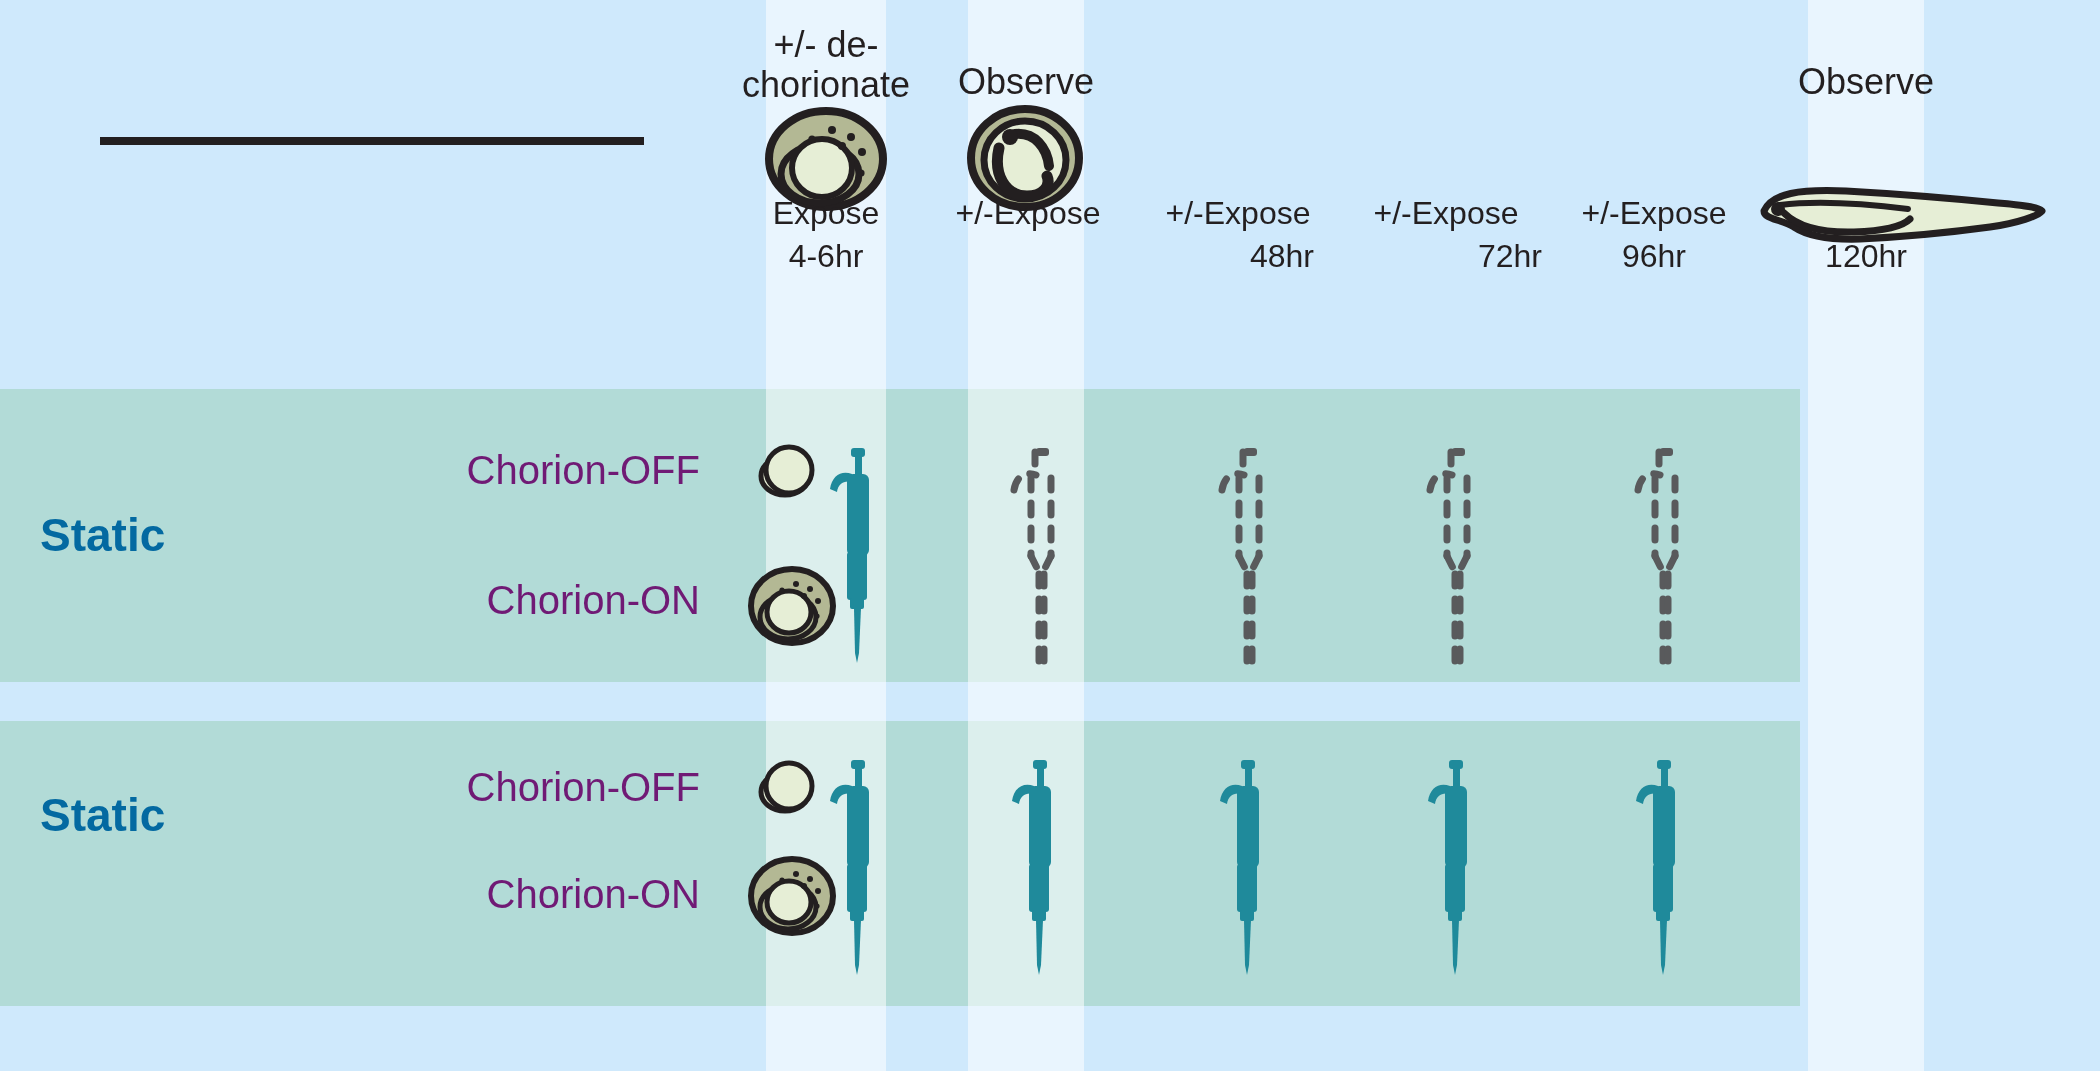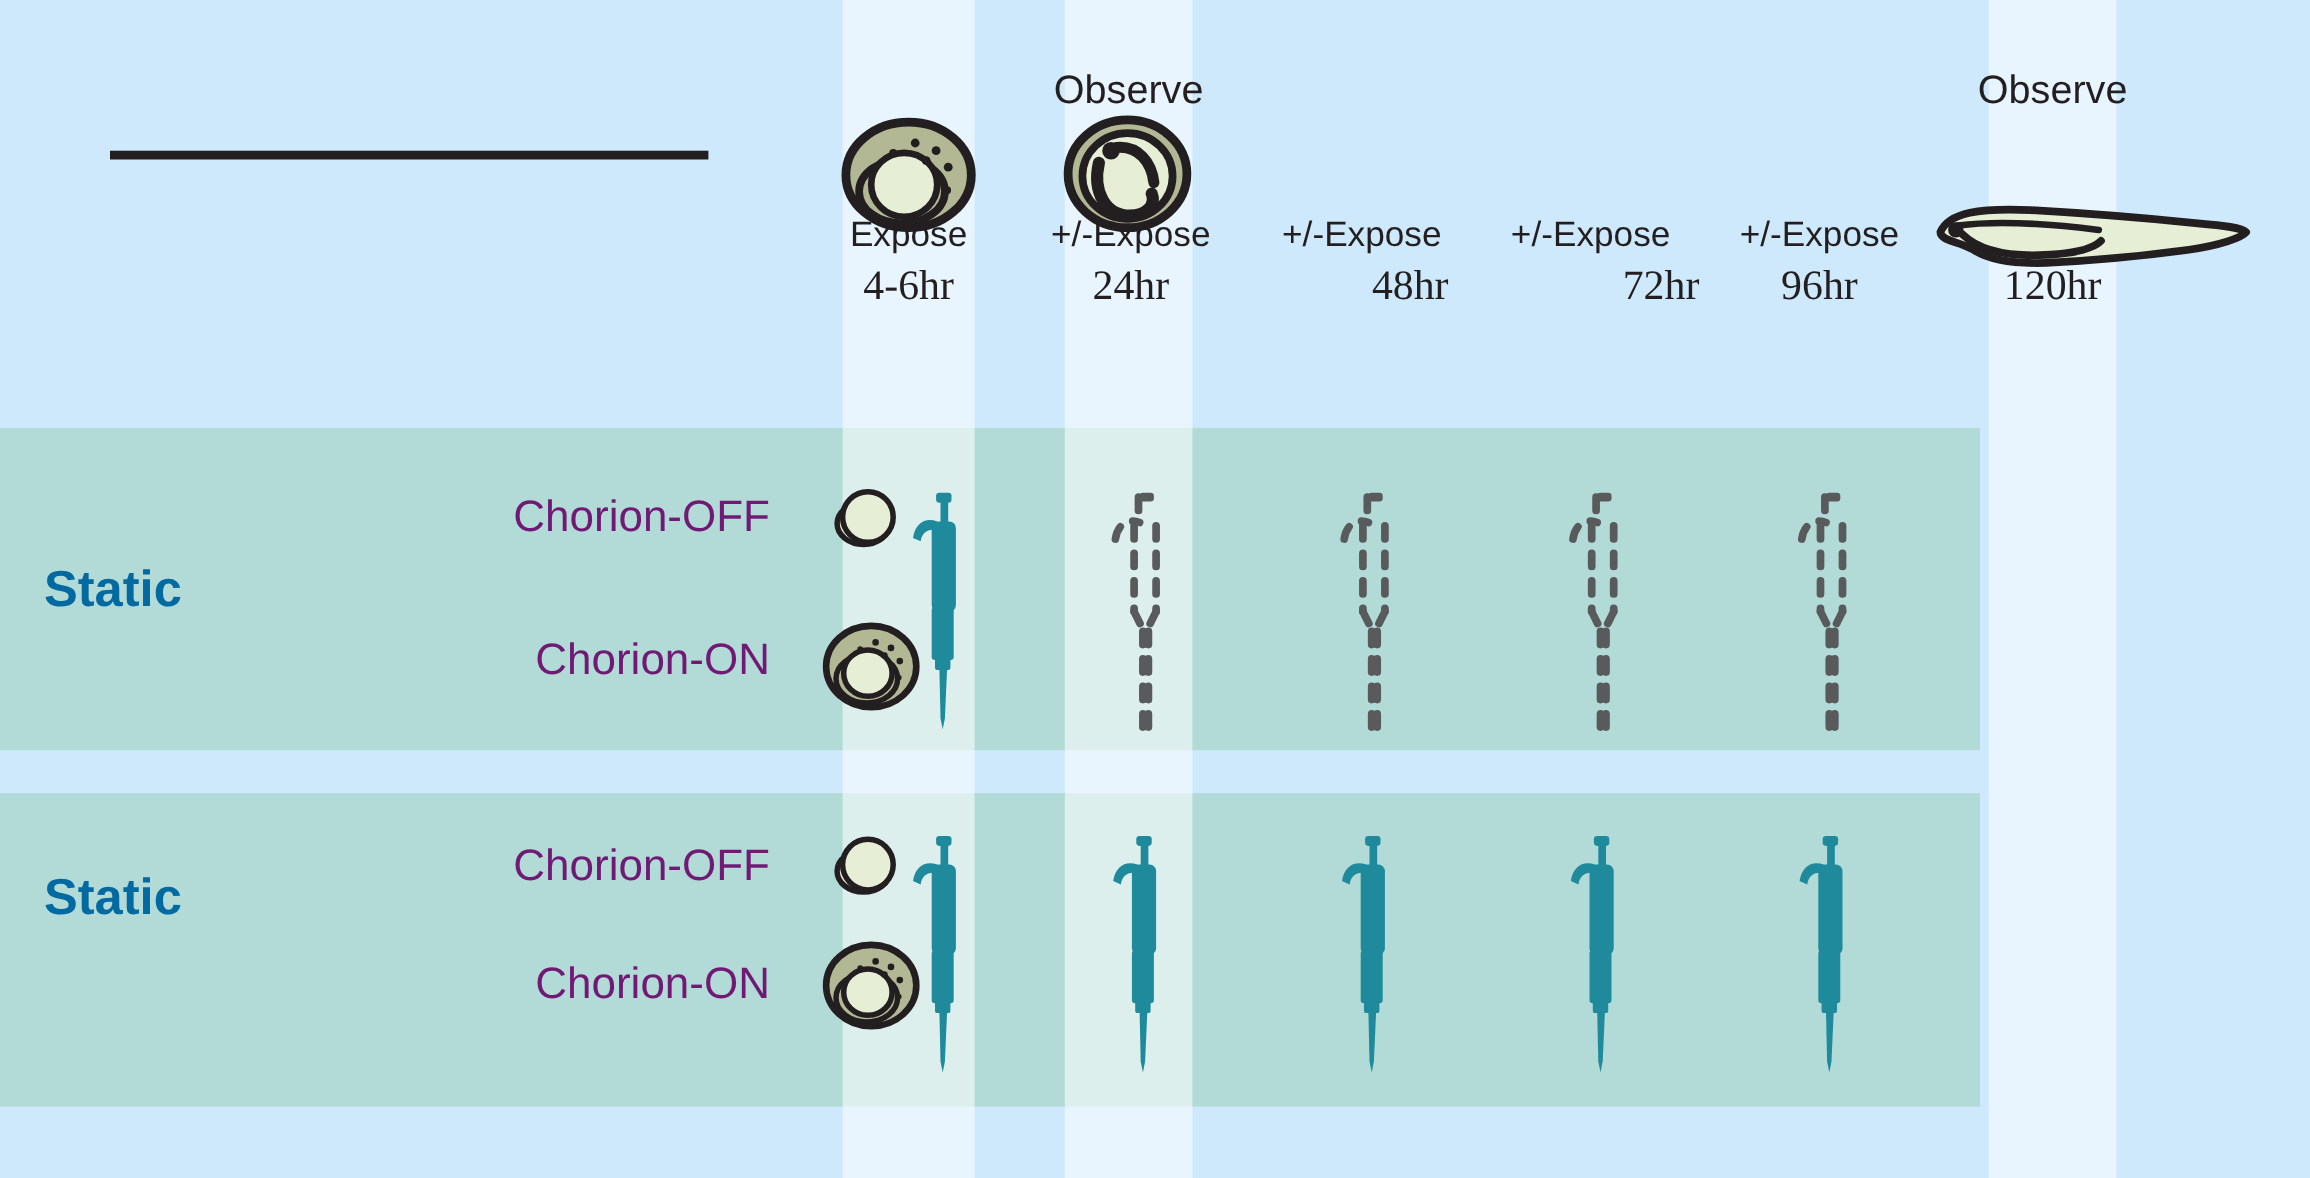--- a/index.html
+++ b/index.html
@@ -29,21 +29,21 @@
     font-size:62px;font-weight:bold;color:#231f20;
     letter-spacing:-.5px;
   }
   .title .ul{
     display:block;height:8px;background:#231f20;
     margin-top:2px;width:544px;
   }
   .top-note{position:absolute;text-align:center;color:#231f20;font-size:36px;line-height:1.1;}
 
   .expose-row{position:absolute;top:195px;text-align:center;color:#231f20;font-size:32px;white-space:nowrap;}
-  .hour-row{position:absolute;top:238px;text-align:center;color:#231f20;font-size:38px;white-space:nowrap;font-family:Liberation Serif, serif;}
+  .hour-row{position:absolute;top:238px;text-align:center;color:#231f20;font-size:32px;white-space:nowrap;}
 
   
   .rowlabel{
     position:absolute;font-size:46px;font-weight:bold;color:#0369a1;
     text-align:left;line-height:1.12;
   }
   .chorlabel{
     position:absolute;font-size:40px;color:#701a75;white-space:nowrap;
     text-align:right;
   }
@@ -61,20 +61,24 @@
   <div class="band renewal-band"></div>
 
   <div class="stripe s1"></div>
   <div class="stripe s2"></div>
   <div class="stripe s3"></div>
 
   <div class="title">
     <span class="ul"></span>
   </div>
 
+  <div class="top-note" style="left:726px;top:25px;width:200px;">
+    <div>+/- de-</div>
+    <div>chorionate</div>
+  </div>
 
   <div class="top-note" style="left:928px;top:62px;width:196px;">
     <div>Observe</div>
   </div>
 
   <div class="top-note" style="left:1768px;top:62px;width:196px;">
     <div>Observe</div>
   </div>
 
   <div class="icon" style="left:762px;top:106px;">
@@ -113,21 +117,20 @@
     </svg>
   </div>
 
   <div class="expose-row" style="left:746px;width:160px;">Expose</div>
   <div class="expose-row" style="left:930px;width:196px;">+/-Expose</div>
   <div class="expose-row" style="left:1140px;width:196px;">+/-Expose</div>
   <div class="expose-row" style="left:1348px;width:196px;">+/-Expose</div>
   <div class="expose-row" style="left:1556px;width:196px;">+/-Expose</div>
 
   <div class="hour-row" style="left:746px;width:160px;">4-6hr</div>
-  <div class="hour-row" style="left:930px;width:196px;">24hr</div>
   <div class="hour-row" style="left:1184px;width:196px;">48hr</div>
   <div class="hour-row" style="left:1412px;width:196px;">72hr</div>
   <div class="hour-row" style="left:1556px;width:196px;">96hr</div>
   <div class="hour-row" style="left:1768px;width:196px;">120hr</div>
 
   <div class="rowlabel" style="left:40px;top:510px;width:280px;">
     <div>Static</div>
   </div>
 
   <div class="chorlabel" style="left:300px;top:448px;width:400px;">Chorion-OFF</div>

